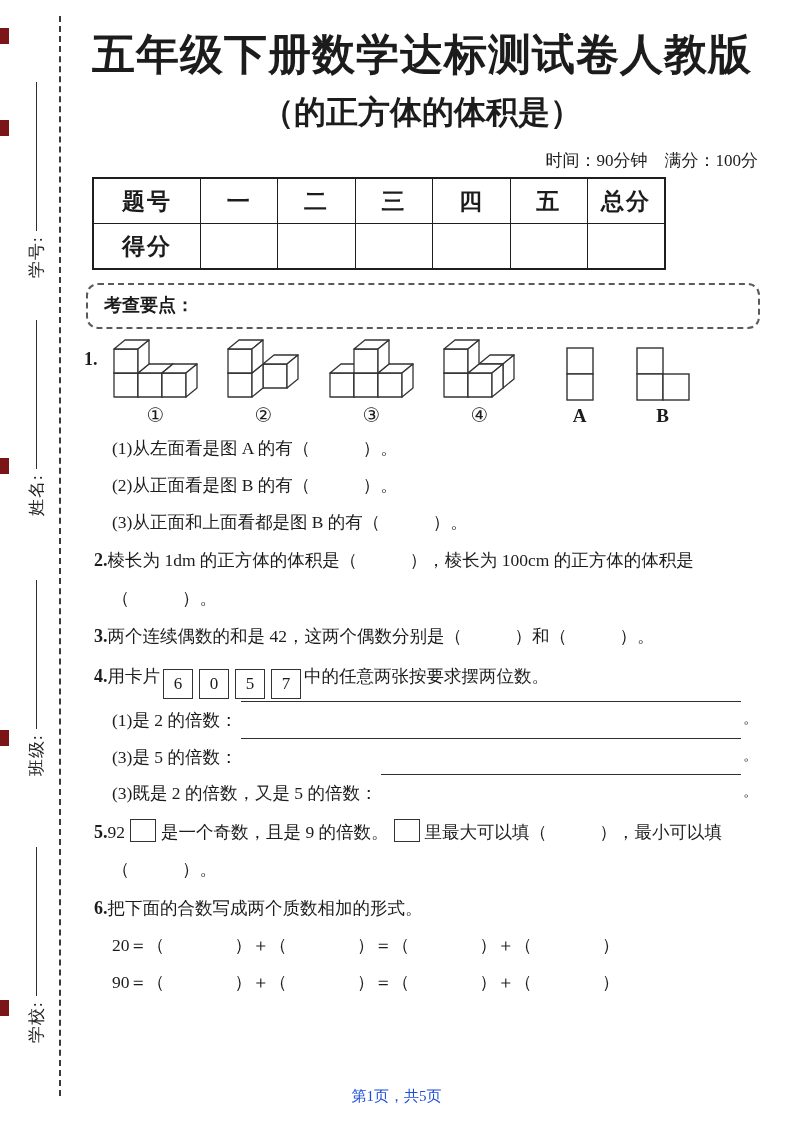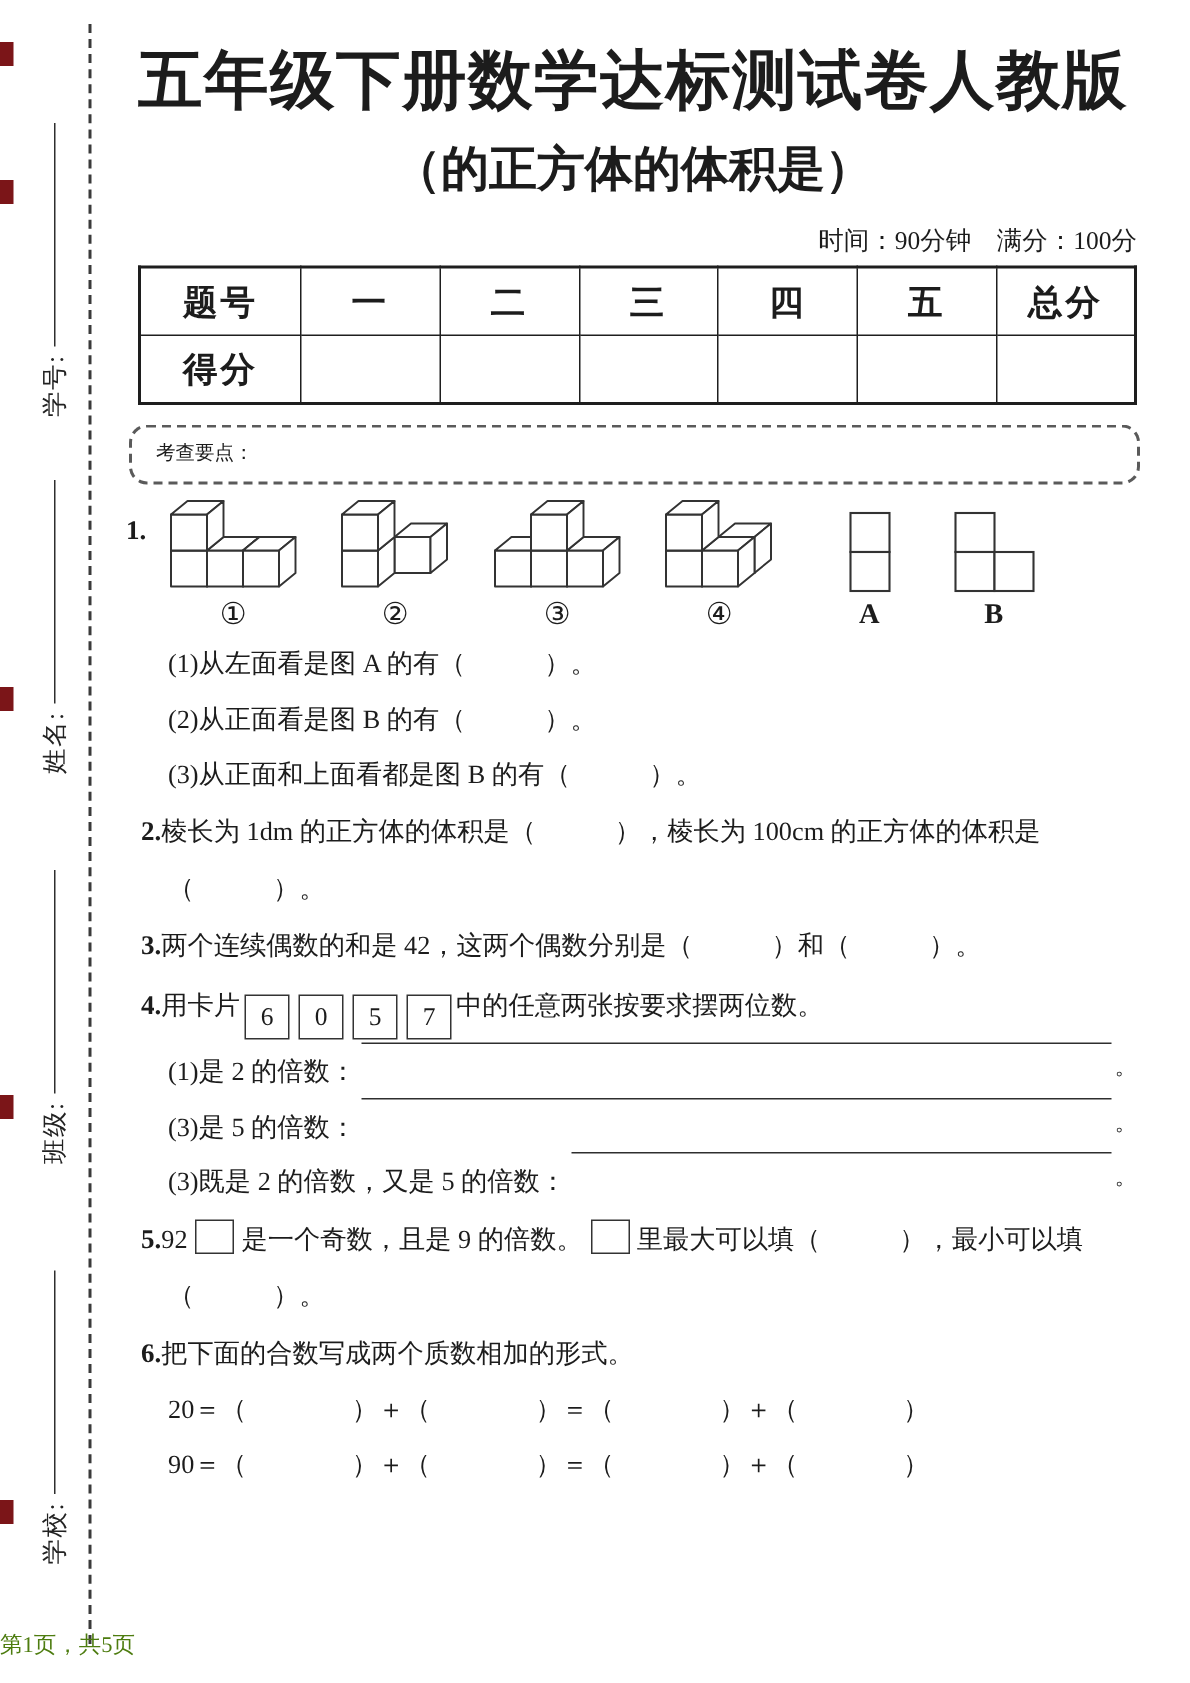--- a/index.html
+++ b/index.html
@@ -25,26 +25,26 @@
   }
   .sidebar-label{white-space:nowrap;letter-spacing:1px;}
   .sidebar-line{flex:1;height:0;border-bottom:1.6px solid #2e2e2e;margin-left:5px;}
 
   .main{position:absolute;left:84px;top:6px;width:676px;margin-top:24px;}
 
   .title{font-size:43px;font-weight:700;text-align:center;letter-spacing:1px;line-height:1.15;}
   .subtitle{font-size:32px;font-weight:700;text-align:center;margin-top:12px;}
   .meta{font-size:17px;text-align:right;margin-top:14px;padding-right:2px;}
 
-  table.score-table{border-collapse:collapse;margin-top:5px;margin-left:8px;width:666px;table-layout:fixed;border:2.5px solid #1e1e1e;}
+  table.score-table{border-collapse:collapse;margin-top:5px;margin-left:8px;width:574px;table-layout:fixed;border:2.5px solid #1e1e1e;}
   table.score-table td{border:1.5px solid #1e1e1e;height:42px;text-align:center;font-size:23px;font-weight:700;letter-spacing:2px;}
   table.score-table td.first{width:104px;}
 
   .points-box{margin-top:13px;margin-left:2px;border:2px dashed #5a5a5a;border-radius:12px;padding:8px 18px 10px 16px;}
-  .points-title{font-size:13px;font-weight:400;}
+  .points-title{font-size:18px;font-weight:700;}
   .points-body{font-size:17.5px;font-style:italic;line-height:1.8;text-indent:2em;margin-top:2px;letter-spacing:0.5px;}
 
   .section-heading{margin-top:12px;font-size:18.5px;}
   .section-heading b{font-weight:700;}
   .section-heading span{font-style:italic;}
 
   .q1-row{display:flex;align-items:flex-start;margin-top:6px;}
   .qnum{font-weight:700;font-size:18px;}
   .q1-row .qnum{margin-top:14px;}
   .figures{display:flex;align-items:flex-end;}
@@ -59,21 +59,21 @@
   .q{font-size:17.5px;line-height:1.75;margin-top:8px;padding-left:10px;}
   .q b{font-size:18px;}
   .sub{font-size:17.5px;line-height:1.75;margin-top:6px;padding-left:28px;}
   .blank{display:flex;align-items:flex-start;padding-right:2px;}
   .uline{flex:1;border-bottom:1.3px solid #2e2e2e;transform:translateY(-4px);margin-left:4px;}
   .period{font-size:15px;margin-left:2px;}
 
   .card{display:inline-block;width:28px;height:28px;border:1.6px solid #333;text-align:center;line-height:28px;font-size:17px;margin:0 3px;vertical-align:-7px;background:#fff;}
   .sq{display:inline-block;width:24px;height:21px;border:1.6px solid #333;vertical-align:-4px;margin:0 5px;background:#fff;}
 
-  .footer{position:absolute;left:0;right:0;bottom:16px;font-size:15px;color:#4d7c0f;}
+  .footer{position:absolute;left:0;right:0;bottom:16px;text-align:center;font-size:15px;color:#1d4ed8;}
 
   .cube{fill:#ffffff;stroke:#333333;stroke-width:1.3;stroke-linejoin:round;}
   .flat{fill:#ffffff;stroke:#333333;stroke-width:1.4;}
 </style>
 </head>
 <body>
 
 <div class="page">
 
   <div class="edge-mark" style="top:28px"></div>

